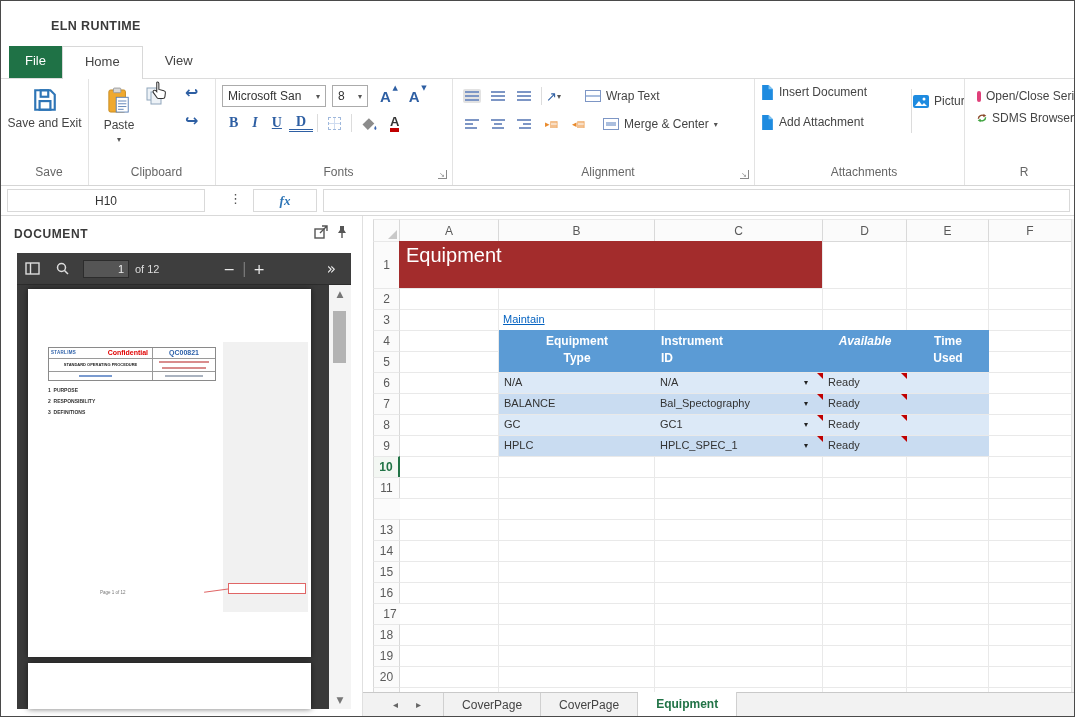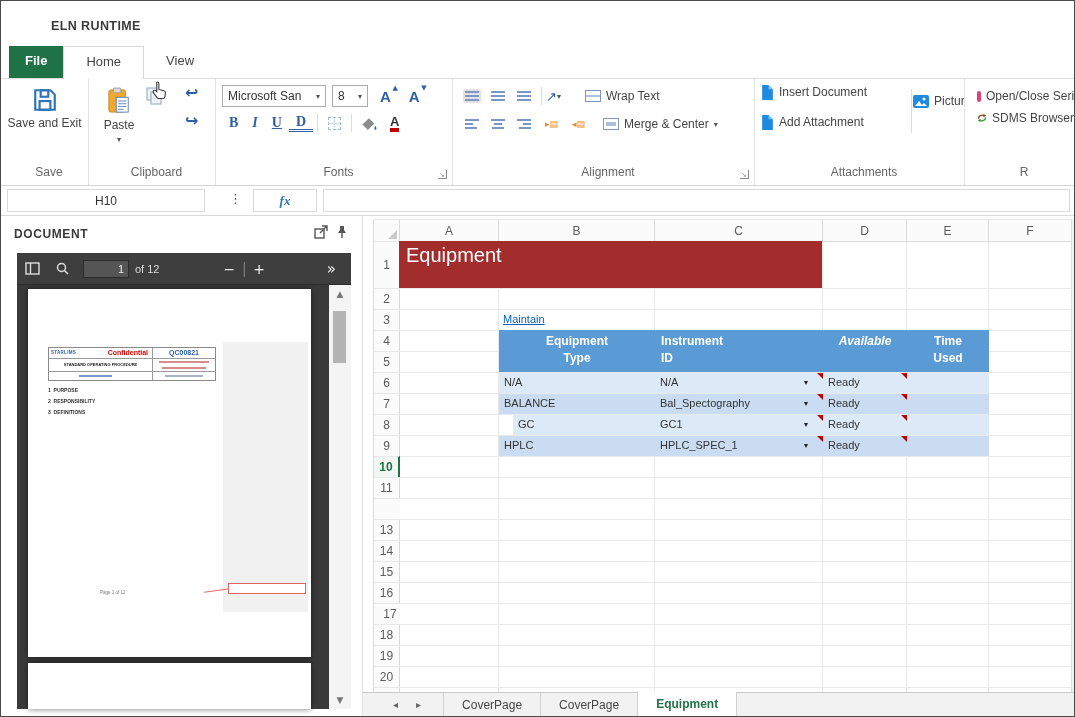--- a/index.html
+++ b/index.html
@@ -4,21 +4,21 @@
 <style>
   html,body{margin:0;padding:0;background:#fff;font-family:"Liberation Sans",sans-serif;}
   *{box-sizing:border-box;}
   .window{position:relative;width:1075px;height:717px;border:1px solid #4a4a4a;background:#fff;overflow:hidden;}
 
   
   .titlebar{height:45px;padding:15px 0 0 24px;margin-left:26px;}
   .titlebar span{font-size:12.5px;font-weight:bold;color:#3b3b3b;letter-spacing:.4px;}
   .tabrow{height:33px;display:flex;align-items:stretch;border-bottom:1px solid #dcdcdc;padding-left:8px;}
   .tab{padding:7px 22px;font-size:13px;color:#444;position:relative;}
-  .tab.file{background:#1f7246;color:#fff;font-weight:bold;padding:7px 16px;}
+  .tab.file{background:#1f7246;color:#fff;font-weight:normal;padding:7px 16px;}
   .tab.active{background:#fff;border:1px solid #d8d8d8;border-bottom:none;margin-bottom:-1px;z-index:2;}
 
   
   .ribbon{height:107px;display:flex;border-bottom:1px solid #d5d5d5;}
   .grp{display:flex;flex-direction:column;border-right:1px solid #e3e3e3;overflow:hidden;flex:0 0 auto;}
   .grp-body{flex:1;position:relative;}
   .grp-label{height:22px;text-align:center;color:#666;font-size:12px;position:relative;line-height:18px;padding-left:9px;}
   .launcher{position:absolute;right:5px;bottom:6px;width:9px;height:9px;border-right:1px solid #8a8a8a;border-bottom:1px solid #8a8a8a;font-size:7px;color:#8a8a8a;line-height:9px;}
   .bigbtn{display:flex;flex-direction:column;align-items:center;gap:3px;padding-top:8px;font-size:12px;color:#444;cursor:pointer;}
   .blue{color:#2e5fa3;}
@@ -601,21 +601,21 @@
           <div class="dd">▾</div>
           <div class="tri"></div>
         </div>
         <div class="ovl dcell" style="left: 460px; top: 178px; width: 84px; height: 20px; background: var(--band_dark);">
           <div class="dtext">Ready</div>
           <div class="tri"></div>
         </div>
         <div class="ovl dcell" style="left: 544px; top: 178px; width: 82px; height: 20px; background: var(--band_dark);">
           <div class="dtext"></div>
         </div>
-        <div class="ovl dcell" style="left: 150px; top: 199px; width: 156px; height: 20px; background: var(--band_light);">
+        <div class="ovl dcell" style="left: 136px; top: 199px; width: 156px; height: 20px; background: var(--band_light);">
           <div class="dtext">GC</div>
         </div>
         <div class="ovl dcell" style="left: 292px; top: 199px; width: 168px; height: 20px; background: var(--band_light);">
           <div class="dtext">GC1</div>
           <div class="dd">▾</div>
           <div class="tri"></div>
         </div>
         <div class="ovl dcell" style="left: 460px; top: 199px; width: 84px; height: 20px; background: var(--band_light);">
           <div class="dtext">Ready</div>
           <div class="tri"></div>

